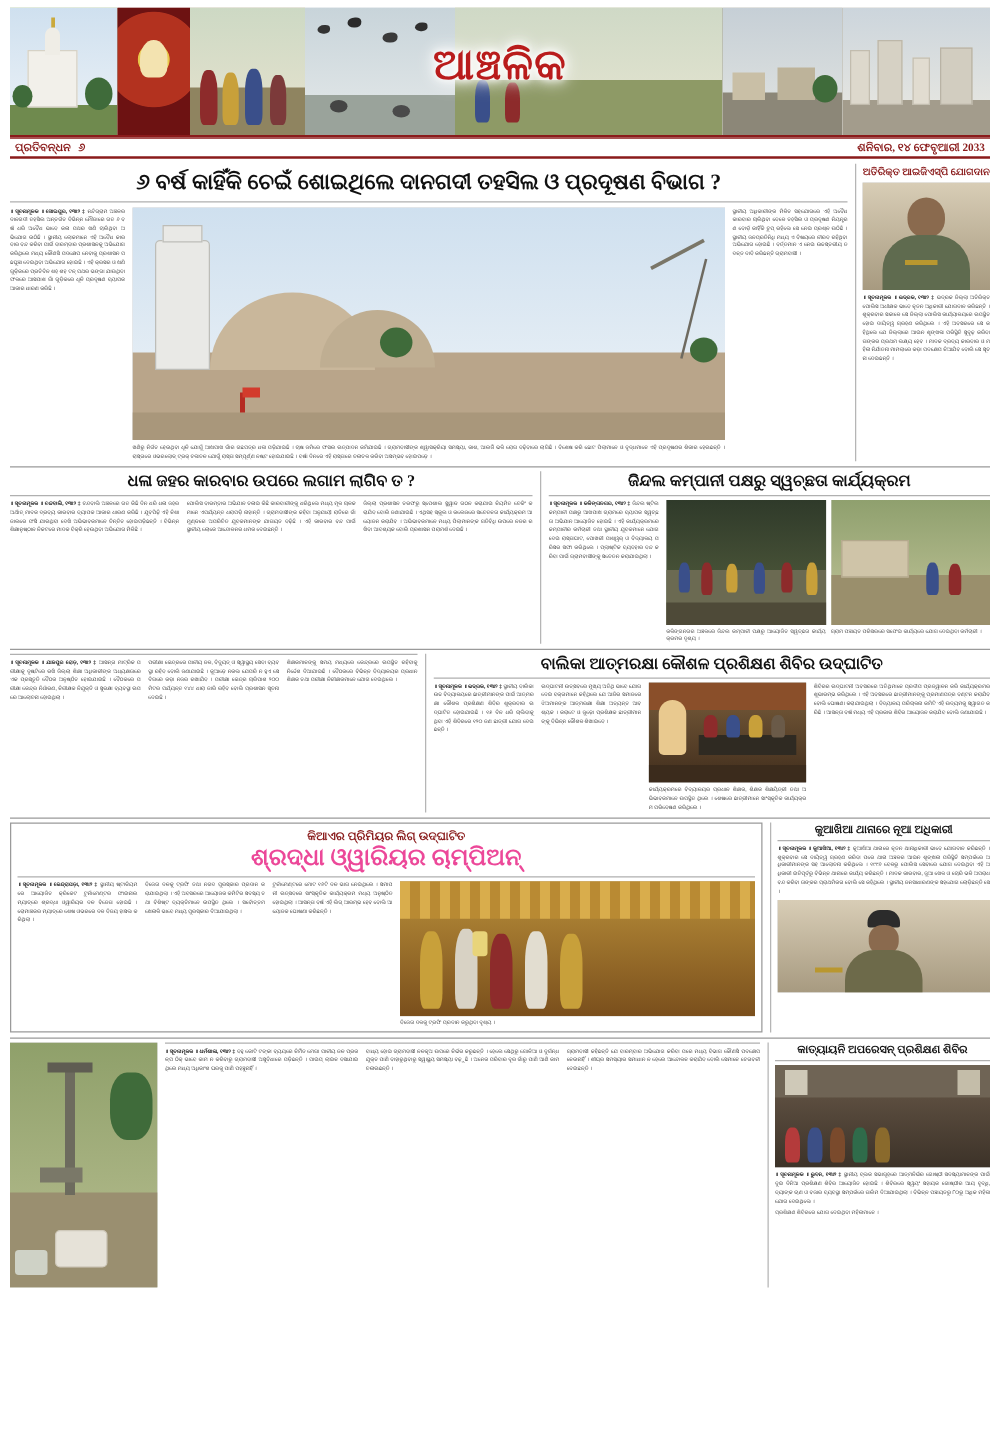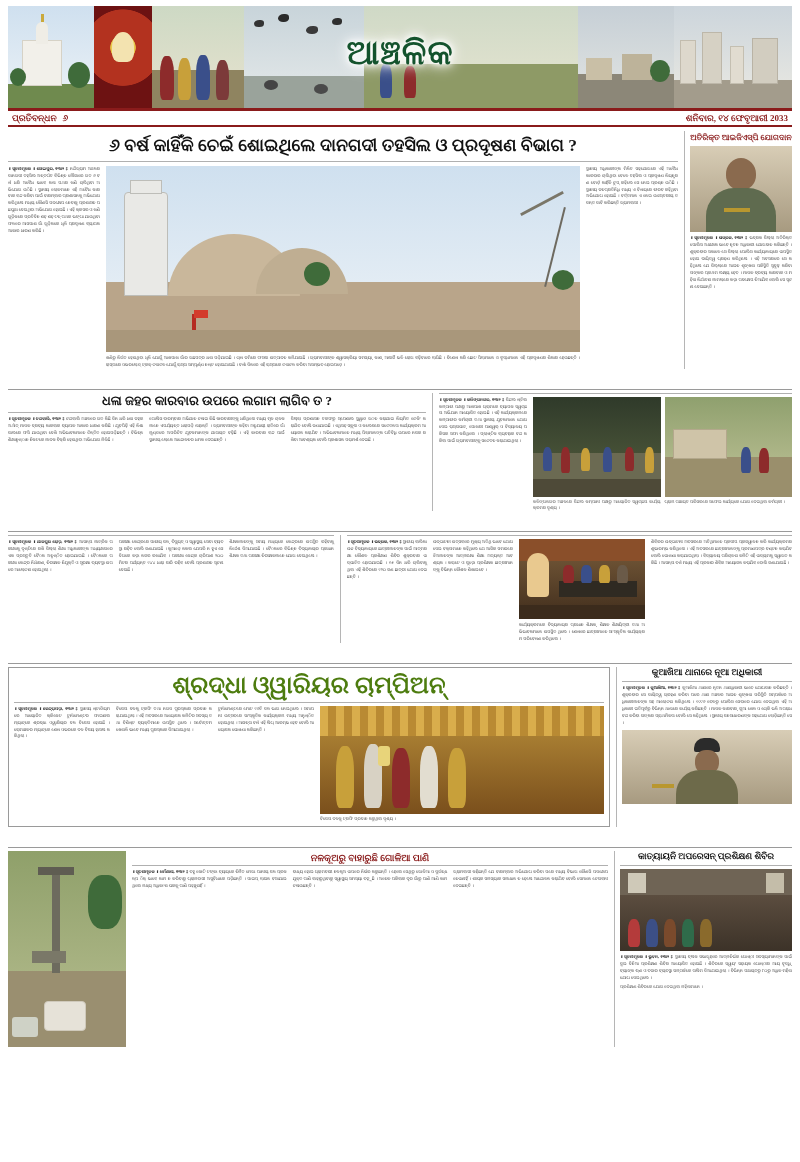--- a/index.html
+++ b/index.html
@@ -13,21 +13,21 @@
   }
   .page { position:relative; width:800px; height:1162px; padding:6px 8px; }
 
   
   .masthead { position:relative; height:104px; border-bottom:2px solid #8a1b1b; overflow:hidden; }
   .mast-strip { display:flex; height:104px; }
   .mast-photo { flex:1 1 0; position:relative; overflow:hidden; }
   .mast-title {
     position:absolute; left:0; right:0; top:28px;
     text-align:center; font-size:34px; font-weight:bold;
-    color:#14532d; letter-spacing:1px;
+    color:#b91c1c; letter-spacing:1px;
     text-shadow:0 0 5px #fff, 0 0 9px #fff, 0 0 14px #fff, 0 0 18px #fff;
     z-index:4;
   }
   .mast-bar {
     height:17px; display:flex; align-items:center; justify-content:space-between;
     border-top:1px solid #8a1b1b; border-bottom:2px solid #8a1b1b;
     padding:0 4px; font-size:9px; color:#8a1b1b; font-weight:bold;
     background:#fff;
   }
   .mast-bar .left { display:flex; gap:6px; align-items:center; }
@@ -49,21 +49,21 @@
   }
   .txt .lead { font-weight:bold; color:#111; }
 
   .ph { position:relative; overflow:hidden; background:#cfcfcf; }
   .cap { font-size:4.3px; line-height:1.5; text-align:justify; color:#333; word-break:break-all; padding-top:2px;}
 
   .v-sep { border-left:1px solid #b5b5b5; }
   .box { border:1px solid #9a9a9a; }
 
   
-  .sec { margin-top:20px; }
+  .sec { margin-top:4px; }
 
   #lead-head { font-size:17.5px; }
   .h3 { font-size:13px; }
   .h5 { font-size:9px; }
 
   .right-rail { width:108px; }
   .sidebar-title {
     text-align:center; font-size:8px; font-weight:bold; color:#8a1b1b;
     line-height:1.3; padding:2px 0 3px;
   }
@@ -71,21 +71,21 @@
   .redbar {
     background:#c2261f; color:#fff; font-weight:bold; font-size:9px;
     text-align:center; padding:3px 2px; margin:3px 0;
   }
 
   .kicker {
     text-align:center; color:#8a1b1b; font-weight:bold; font-size:9.5px;
     padding:2px 0 1px;
   }
   .bigred {
-    text-align:center; color:#4d7c0f; font-weight:bold; font-size:24px;
+    text-align:center; color:#ec4899; font-weight:bold; font-size:19px;
     line-height:1.1; padding:1px 0 3px;
   }
   .bigblue {
     text-align:center; color:#123a8f; font-weight:bold; font-size:17px;
     line-height:1.15; padding:2px 0 3px;
   }
 
   
   .sky { position:absolute; inset:0; background:linear-gradient(#cfe0ef,#eef3f7); }
   .ground { position:absolute; left:0; right:0; bottom:0; background:#b9a58a; }
@@ -250,20 +250,21 @@
             <div class="txt">ପୋଲିସ ବାରମ୍ବାର ଅଭିଯାନ ଚଳାଇ କିଛି କାରବାରୀଙ୍କୁ ଧରିଥିଲେ ମଧ୍ୟ ମୂଳ ଚାଳକମାନେ ଏପର୍ଯ୍ୟନ୍ତ ଧରାପଡ଼ି ନାହାନ୍ତି । ଗ୍ରାମବାସୀଙ୍କ କହିବା ଅନୁଯାୟୀ ରାତିରେ ଗାଁ ମୁଣ୍ଡରେ ଅପରିଚିତ ଯୁବକମାନଙ୍କ ଯାତାୟତ ବଢ଼ିଛି । ଏହି କାରବାର ବନ୍ଦ ପାଇଁ ସ୍ଥାନୀୟ ଲୋକେ ଆନ୍ଦୋଳନର ଧମକ ଦେଇଛନ୍ତି ।</div>
           </div>
         <div class="col">
             <div class="txt">ଜିଲ୍ଲା ପ୍ରଶାସନ ତରଫରୁ ସ୍ପେଶାଲ ସ୍କ୍ୱାଡ ଗଠନ କରାଯାଇ ନିୟମିତ ଚେକିଂ କରାଯିବ ବୋଲି ଜଣାଯାଇଛି । ଏଥିସହ ସ୍କୁଲ ଓ କଲେଜରେ ସଚେତନତା କାର୍ଯ୍ୟକ୍ରମ ଆୟୋଜନ କରାଯିବ । ଅଭିଭାବକମାନେ ମଧ୍ୟ ପିଲାମାନଙ୍କ ଗତିବିଧି ଉପରେ ନଜର ରଖିବା ଆବଶ୍ୟକ ବୋଲି ପ୍ରଶାସନ ପରାମର୍ଶ ଦେଇଛି ।</div>
           </div>
       </div>
     </div>
 
     <div style="flex:1 1 0;" class="v-sep">
       <div style="padding-left:6px;">
+        <div class="hl h3" style="padding-bottom:4px;">ଜିନ୍ଦଲ କମ୍ପାନୀ ପକ୍ଷରୁ ସ୍ୱଚ୍ଛତା କାର୍ଯ୍ୟକ୍ରମ</div>
         <div class="hr-thin" style="margin-bottom:3px;"></div>
         <div class="cols">
           <div class="col" style="flex:0 0 88px;">
             <div class="txt">
               <span class="lead">॥ ସୂଚନାମୂଳକ ॥ କଳିଙ୍ଗନଗର, ୧୩ା୨ ‡</span>
               <span>ଜିନ୍ଦଲ ଷ୍ଟିଲ କମ୍ପାନୀ ପକ୍ଷରୁ ଆଖପାଖ ଗ୍ରାମରେ ବ୍ୟାପକ ସ୍ୱଚ୍ଛତା ଅଭିଯାନ ଆୟୋଜିତ ହୋଇଛି । ଏହି କାର୍ଯ୍ୟକ୍ରମରେ କମ୍ପାନୀର କର୍ମଚାରୀ ତଥା ସ୍ଥାନୀୟ ଯୁବକମାନେ ଯୋଗ ଦେଇ ରାସ୍ତାଘାଟ, ପୋଖରୀ ପାଶ୍ୱର୍ ଓ ବିଦ୍ୟାଳୟ ପରିସର ସଫା କରିଥିଲେ । ପ୍ଲାଷ୍ଟିକ ବ୍ୟବହାର ବନ୍ଦ କରିବା ପାଇଁ ଗ୍ରାମବାସୀଙ୍କୁ ସଚେତନ କରାଯାଇଥିଲା ।</span>
             </div>
           </div>
           <div class="col">
             <div style="display:flex;gap:4px;">
@@ -310,20 +311,21 @@
             <div class="txt">ପରୀକ୍ଷା କେନ୍ଦ୍ରରେ ପାନୀୟ ଜଳ, ବିଦ୍ୟୁତ୍ ଓ ସ୍ୱାସ୍ଥ୍ୟ ସେବା ବ୍ୟବସ୍ଥା ରହିବ ବୋଲି ଜଣାଯାଇଛି । କୁଆଡ଼େ ନକଲ ଯେପରି ନ ହୁଏ ସେ ଦିଗରେ କଡ଼ା ନଜର ରଖାଯିବ । ପରୀକ୍ଷା କେନ୍ଦ୍ର ଚାରିପାଶ ୨୦୦ ମିଟର ପର୍ଯ୍ୟନ୍ତ ୧୪୪ ଧାରା ଜାରି ରହିବ ବୋଲି ପ୍ରଶାସନ ସୂଚନା ଦେଇଛି ।</div>
           </div>
         <div class="col">
             <div class="txt">ଶିକ୍ଷକମାନଙ୍କୁ ସମୟ ମଧ୍ୟରେ କେନ୍ଦ୍ରରେ ଉପସ୍ଥିତ ରହିବାକୁ ନିର୍ଦ୍ଦେଶ ଦିଆଯାଇଛି । ବୈଠକରେ ବିଭିନ୍ନ ବିଦ୍ୟାଳୟର ପ୍ରଧାନ ଶିକ୍ଷକ ତଥା ପରୀକ୍ଷା ନିରୀକ୍ଷକମାନେ ଯୋଗ ଦେଇଥିଲେ ।</div>
           </div>
       </div>
     </div>
 
     <div style="flex:1 1 0;" class="v-sep">
       <div style="padding-left:6px;">
+        <div class="hl h3" style="padding-bottom:4px;">ବାଲିକା ଆତ୍ମରକ୍ଷା କୌଶଳ ପ୍ରଶିକ୍ଷଣ ଶିବିର ଉଦ୍‌ଘାଟିତ</div>
         <div class="hr-thin" style="margin-bottom:3px;"></div>
         <div class="cols">
           <div class="col" style="flex:0 0 80px;">
               <div class="txt">
             <span class="lead">॥ ସୂଚନାମୂଳକ ॥ ଭଦ୍ରକ, ୧୩ା୨ ‡</span>
             <span>ସ୍ଥାନୀୟ ବାଲିକା ଉଚ୍ଚ ବିଦ୍ୟାଳୟରେ ଛାତ୍ରୀମାନଙ୍କ ପାଇଁ ଆତ୍ମରକ୍ଷା କୌଶଳ ପ୍ରଶିକ୍ଷଣ ଶିବିର ଶୁକ୍ରବାର ଉଦ୍‌ଘାଟିତ ହୋଇଯାଇଛି । ୧୫ ଦିନ ଧରି ଚାଲିବାକୁ ଥିବା ଏହି ଶିବିରରେ ୧୨୦ ଜଣ ଛାତ୍ରୀ ଯୋଗ ଦେଇଛନ୍ତି ।</span>
           </div>
             </div>
           <div class="col" style="flex:0 0 80px;">
               <div class="txt">ଉଦ୍‌ଘାଟନୀ ଉତ୍ସବରେ ମୁଖ୍ୟ ଅତିଥି ଭାବେ ଯୋଗ ଦେଇ ବକ୍ତାମାନେ କହିଥିଲେ ଯେ ଆଜିର ସମାଜରେ ଝିଅମାନଙ୍କ ଆତ୍ମରକ୍ଷା ଶିକ୍ଷା ଅତ୍ୟନ୍ତ ଆବଶ୍ୟକ । କରାଟେ ଓ ଜୁଡ଼ୋ ପ୍ରଶିକ୍ଷକ ଛାତ୍ରୀମାନଙ୍କୁ ବିଭିନ୍ନ କୌଶଳ ଶିଖାଇବେ ।</div>
@@ -346,20 +348,21 @@
               <div class="txt">ଶିବିରର ଉଦ୍‌ଘାଟନୀ ଅବସରରେ ଅତିଥିମାନେ ପ୍ରଦୀପ ପ୍ରଜ୍ୱାଳନ କରି କାର୍ଯ୍ୟକ୍ରମର ଶୁଭାରମ୍ଭ କରିଥିଲେ । ଏହି ଅବସରରେ ଛାତ୍ରୀମାନଙ୍କୁ ପ୍ରମାଣପତ୍ର ବଣ୍ଟନ କରାଯିବ ବୋଲି ଘୋଷଣା କରାଯାଇଥିଲା । ବିଦ୍ୟାଳୟ ପରିଚାଳନା କମିଟି ଏହି ଉଦ୍ୟମକୁ ସ୍ୱାଗତ କରିଛି । ଆସନ୍ତା ବର୍ଷ ମଧ୍ୟ ଏହି ପ୍ରକାର ଶିବିର ଆୟୋଜନ କରାଯିବ ବୋଲି ଜଣାଯାଇଛି ।</div>
             </div>
         </div>
       </div>
     </div>
   </div>
 
   <div class="sec rule-top" style="display:flex; gap:6px; padding-top:3px;">
     <div style="flex:0 0 602px;" class="box" style2="">
       <div style="padding:3px 5px 4px;">
+        <div class="kicker">କିଆଏର ପ୍ରିମିୟର ଲିଗ୍ ଉଦ୍‌ଘାଟିତ</div>
         <div class="bigred">ଶ୍ରଦ୍ଧା ଓ୍ୱାରିୟର ଚାମ୍ପିଅନ୍</div>
         <div class="hr-thin" style="margin-bottom:3px;"></div>
         <div class="cols">
           <div class="col" style="flex:0 0 96px;">
               <div class="txt">
             <span class="lead">॥ ସୂଚନାମୂଳକ ॥ କେନ୍ଦ୍ରାପଡ଼ା, ୧୩ା୨ ‡</span>
             <span>ସ୍ଥାନୀୟ ଷ୍ଟାଡିୟମରେ ଆୟୋଜିତ କ୍ରିକେଟ ଟୁର୍ନାମେଣ୍ଟର ଫାଇନାଲ ମ୍ୟାଚ୍‌ରେ ଶ୍ରଦ୍ଧା ଓ୍ୱାରିୟର ଦଳ ବିଜେତା ହୋଇଛି । ରୋମାଞ୍ଚକର ମ୍ୟାଚ୍‌ରେ ଶେଷ ଓଭରରେ ଦଳ ବିଜୟ ହାସଲ କରିଥିଲା ।</span>
           </div>
             </div>
           <div class="col" style="flex:0 0 96px;">
@@ -413,21 +416,20 @@
             <div class="ground" style="height:76px;background:#9a8f70;"></div>
             <div style="position:absolute;left:44px;top:18px;width:8px;height:104px;background:#6d6b5e;"></div>
             <div style="position:absolute;left:30px;top:16px;width:36px;height:8px;background:#5f5d52;"></div>
             <div style="position:absolute;left:24px;top:100px;width:34px;height:12px;background:#7a7868;"></div>
             <div style="position:absolute;left:36px;bottom:16px;width:42px;height:30px;background:#e6e2d8;border:1px solid #cfc9bb;border-radius:4px;"></div>
             <div style="position:absolute;left:4px;bottom:10px;width:26px;height:20px;background:#cfd2c6;border-radius:3px;"></div>
             <div class="tree" style="right:4px;top:24px;width:34px;height:54px;border-radius:40%;"></div>
           </div>
         </div>
         <div class="col">
-          <div class="kicker">ନଳକୂଅରୁ ବାହାରୁଛି ଗୋଳିଆ ପାଣି</div>
           <div class="hr-thin" style="margin-bottom:3px;"></div>
           <div class="cols">
             <div class="col">
                 <div class="txt">
               <span class="lead">॥ ସୂଚନାମୂଳକ ॥ ଧର୍ମଶାଳା, ୧୩ା୨ ‡</span>
               <span>ବହୁ କୋଟି ଟଙ୍କା ବ୍ୟୟରେ ନିର୍ମିତ ମେଗା ପାନୀୟ ଜଳ ପ୍ରକଳ୍ପ ଠିକ୍ ଭାବେ କାମ ନ କରିବାରୁ ଗ୍ରାମବାସୀ ଅସୁବିଧାରେ ପଡ଼ିଛନ୍ତି । ପାଇପ୍ ଲାଇନ ବସାଯାଇଥିଲେ ମଧ୍ୟ ଅଧିକାଂଶ ଘରକୁ ପାଣି ପହଞ୍ଚୁନାହିଁ ।</span>
             </div>
               </div>
             <div class="col">
                 <div class="txt">ବାଧ୍ୟ ହୋଇ ଗ୍ରାମବାସୀ ନଳକୂଅ ଉପରେ ନିର୍ଭର କରୁଛନ୍ତି । ହେଲେ ସେଥିରୁ ଗୋଳିଆ ଓ ଦୁର୍ଗନ୍ଧଯୁକ୍ତ ପାଣି ବାହାରୁଥିବାରୁ ସ୍ୱାସ୍ଥ୍ୟ ସମସ୍ୟା ବଢ଼ୁଛି । ଅନେକ ପରିବାର ଦୂର ଗାଁରୁ ପାଣି ଆଣି କାମ ଚଳାଉଛନ୍ତି ।</div>

